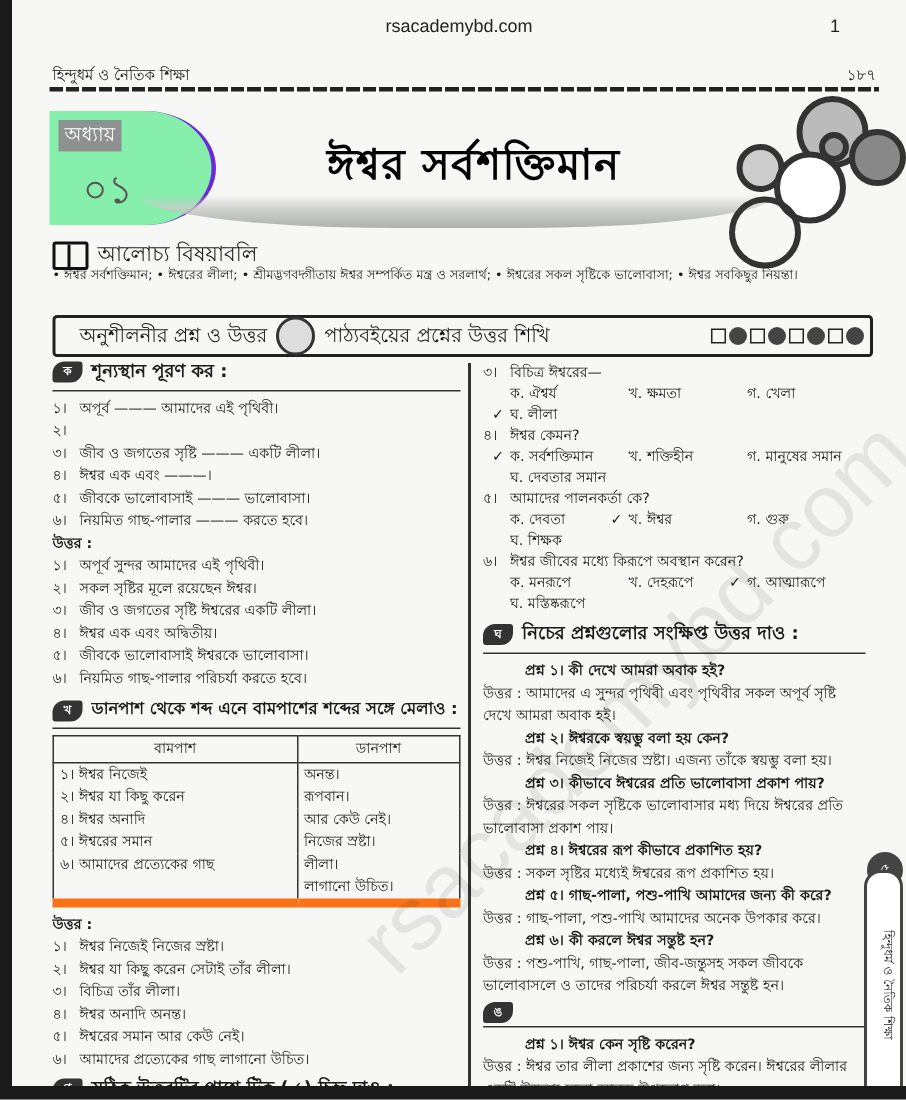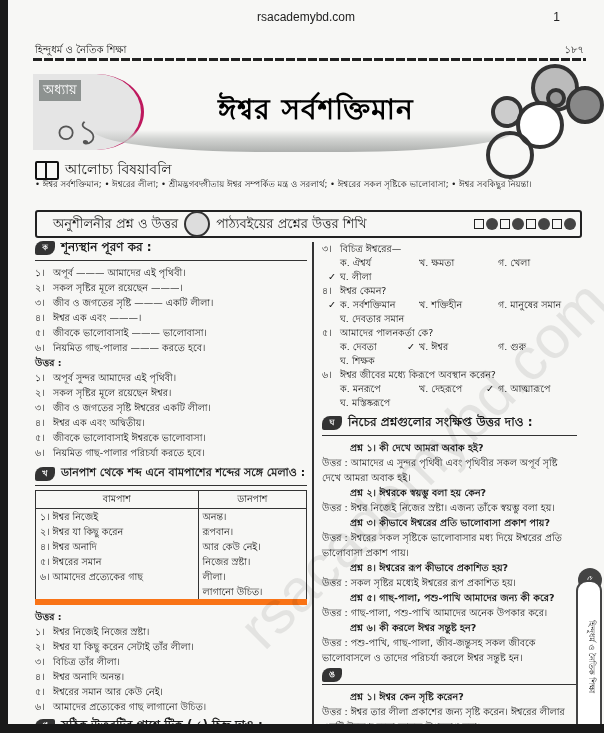--- a/index.html
+++ b/index.html
@@ -31,29 +31,29 @@
   .dash-rule {
     position:absolute; top:58px; left:25px; right:18px; height:3px;
     background:repeating-linear-gradient(90deg,#222 0 9px,transparent 9px 11px);
   }
   
   .banner {
     position:absolute; top:66px; left:25px; right:18px; height:90px;
   }
   .chapter-badge {
     position:absolute; left:0; top:8px; width:108px; height:76px;
-    background:#e5e5e5; border-radius:0 50px 50px 0 / 0 40px 40px 0;
-    border-right:3px solid #be185d;
+    background:#86efac; border-radius:0 50px 50px 0 / 0 40px 40px 0;
+    border-right:3px solid #6d28d9;
   }
   .chapter-badge .label {
     position:absolute; left:6px; top:6px; font-size:13px;
     background:#8d9290; color:#fff; padding:0 4px;
   }
   .chapter-badge .num {
-    position:absolute; left:22px; top:32px; font-size:34px; color:#555;
+    position:absolute; left:22px; top:32px; font-size:26px; color:#555;
   }
   .banner-swoosh {
     position:absolute; left:60px; right:70px; bottom:4px; height:22px;
     background:linear-gradient(180deg,transparent 0,#c9cbc9 40%,#9b9e9c 100%);
     border-radius:0 0 40% 40% / 0 0 100% 100%;
     opacity:.8;
   }
   .chapter-title {
     position:absolute; left:185px; top:22px; font-size:28px; font-weight:bold;
     color:#000000; letter-spacing:1px;
@@ -168,21 +168,20 @@
       <span class="tag">ক</span>
       <span>শূন্যস্থান পূরণ কর :</span>
     </div>
     <div>
       <div class="line">
           <span class="n">১।</span>
           <span>অপূর্ব ——— আমাদের এই পৃথিবী।</span>
         </div>
       <div class="line">
           <span class="n">২।</span>
-          <span>সকল সৃষ্টির মূলে রয়েছেন ———।</span>
         </div>
       <div class="line">
           <span class="n">৩।</span>
           <span>জীব ও জগতের সৃষ্টি ——— একটি লীলা।</span>
         </div>
       <div class="line">
           <span class="n">৪।</span>
           <span>ঈশ্বর এক এবং ———।</span>
         </div>
       <div class="line">

